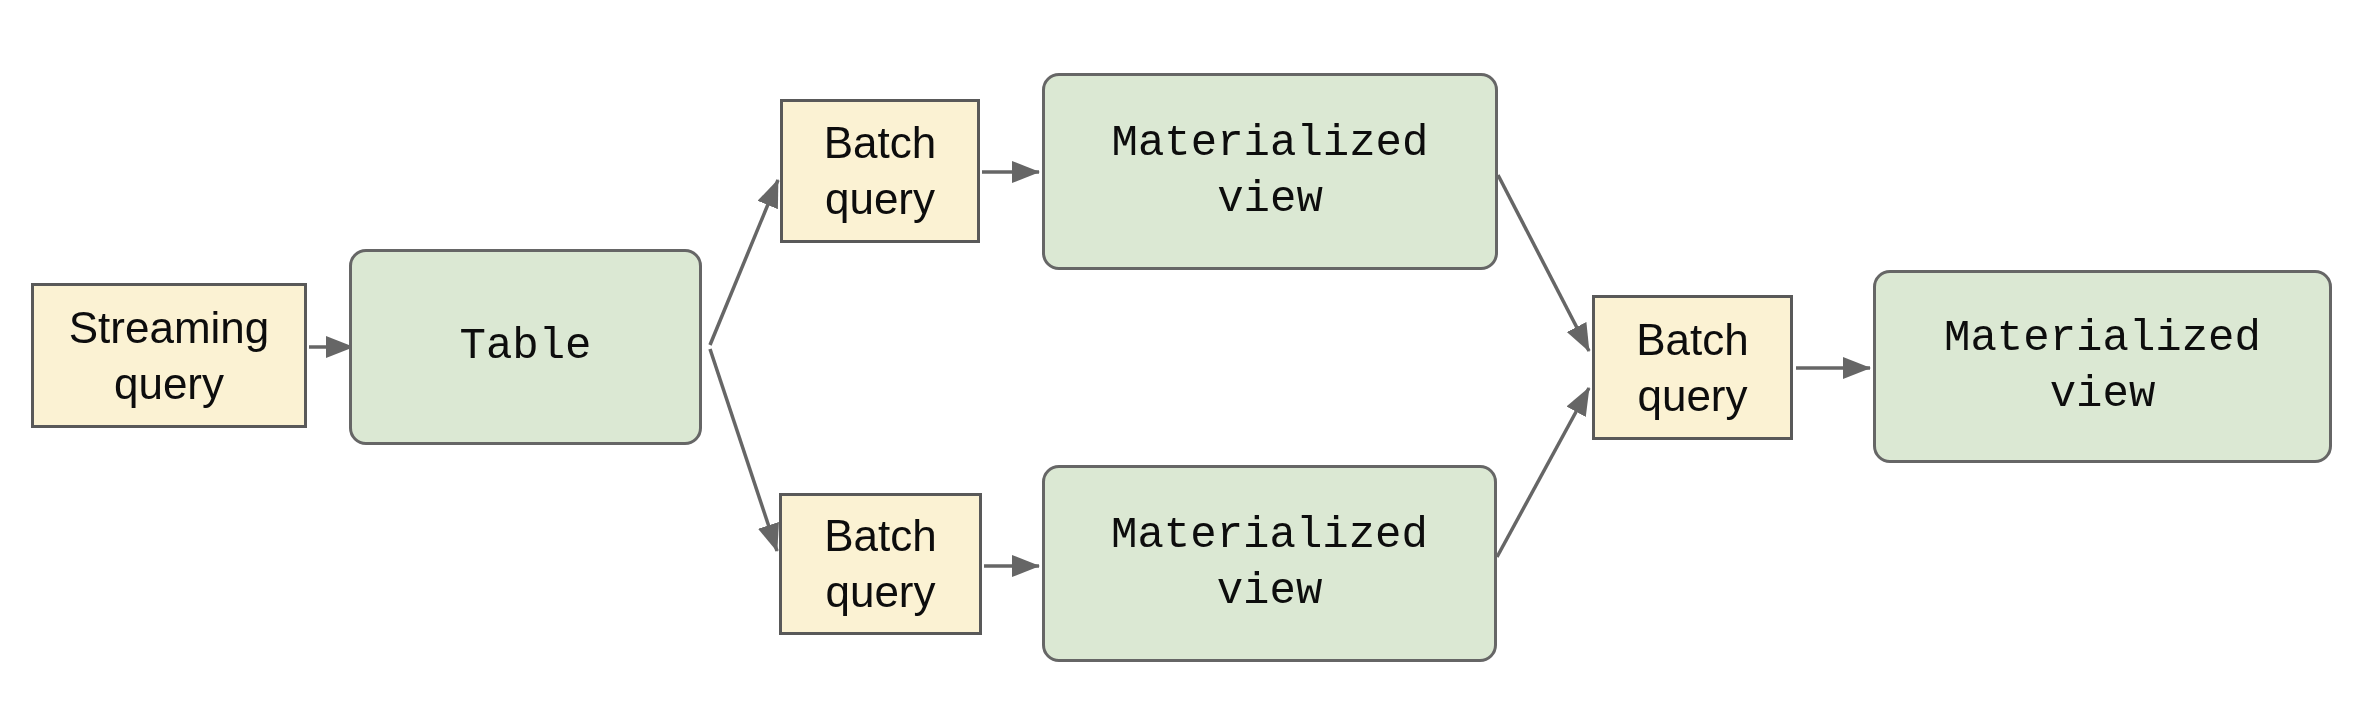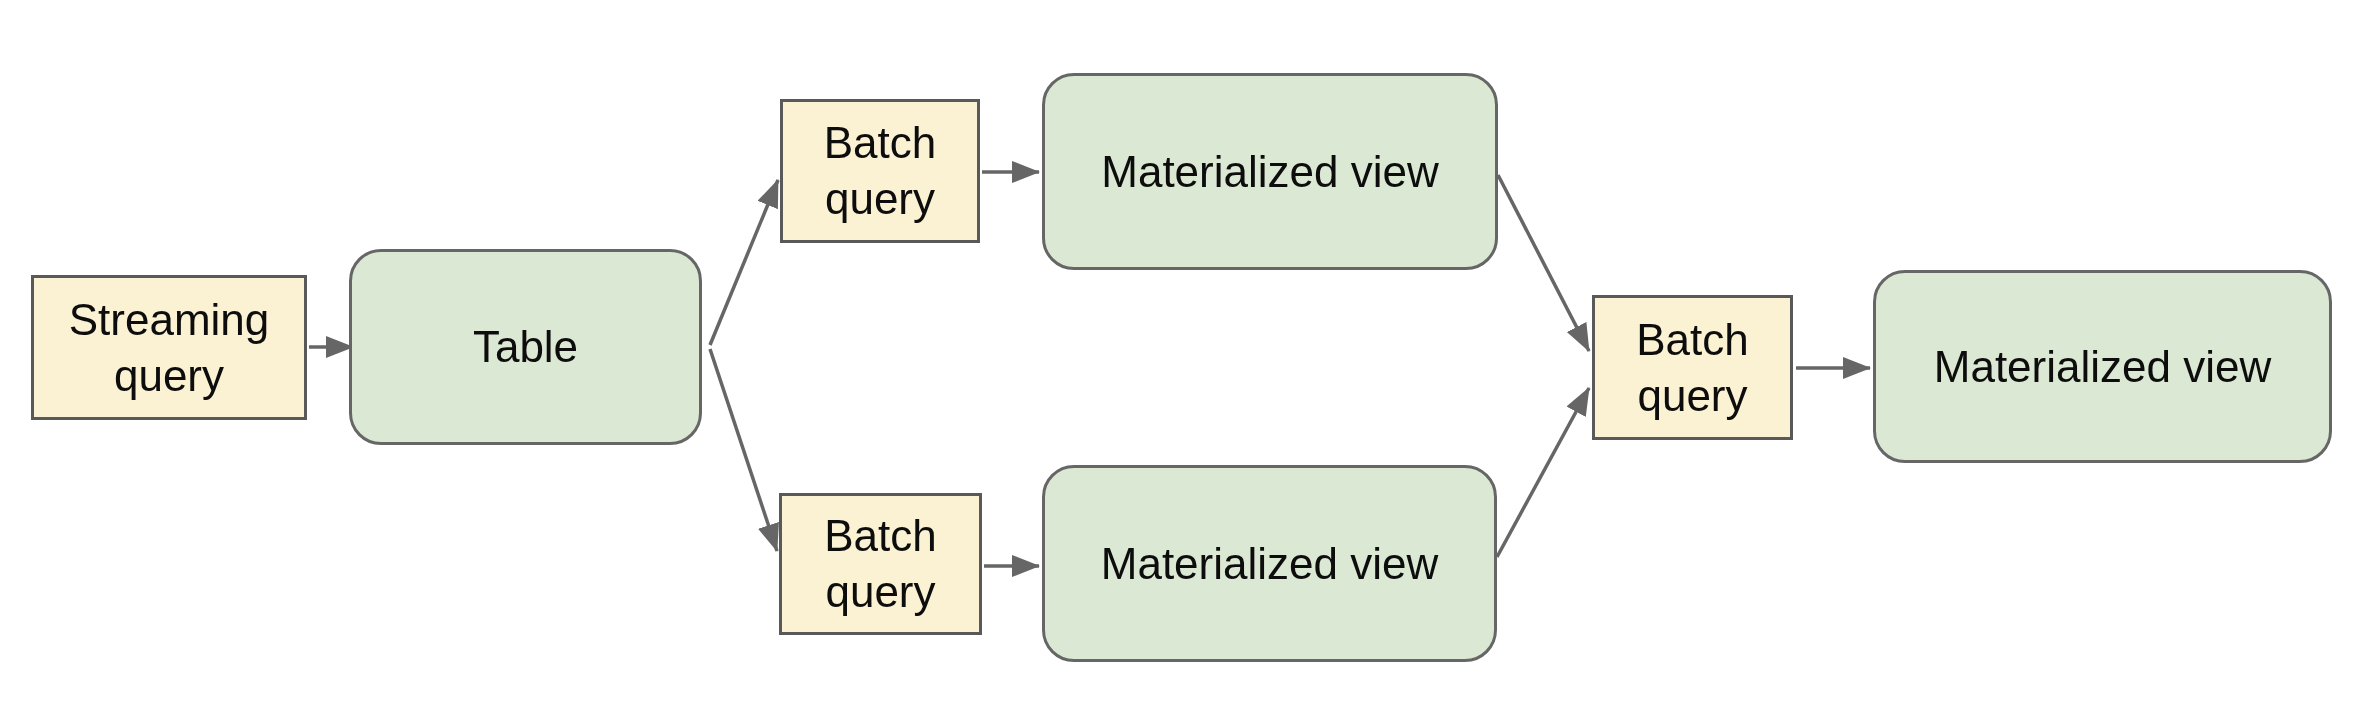--- a/index.html
+++ b/index.html
@@ -50,21 +50,22 @@
   }
   .node.query {
     background: var(--query-fill, #fbf2d3);
     border: 3px solid var(--query-border, #595959);
     border-radius: 0;
     text-align: center;
   }
   .node.entity {
     background: var(--entity-fill, #dbe8d3);
     border: 3px solid var(--entity-border, #666666);
-    border-radius: 32px;
+    border-radius: 17px;
+    font-family: Liberation Mono, monospace;
   }
   .label {
     display: inline-block;
   }
 </style>
 </head>
 <body>
 
 <div class="canvas">
 
@@ -77,21 +78,21 @@
     <line class="edge" x1="309" y1="347" x2="353" y2="347" marker-end="url(#arrowhead)"></line>
     <line class="edge" x1="710" y1="345" x2="778" y2="180" marker-end="url(#arrowhead)"></line>
     <line class="edge" x1="710" y1="349" x2="777" y2="551" marker-end="url(#arrowhead)"></line>
     <line class="edge" x1="982" y1="172" x2="1039" y2="172" marker-end="url(#arrowhead)"></line>
     <line class="edge" x1="984" y1="566" x2="1039" y2="566" marker-end="url(#arrowhead)"></line>
     <line class="edge" x1="1498" y1="175" x2="1589" y2="351" marker-end="url(#arrowhead)"></line>
     <line class="edge" x1="1497" y1="557" x2="1589" y2="388" marker-end="url(#arrowhead)"></line>
     <line class="edge" x1="1796" y1="368" x2="1870" y2="368" marker-end="url(#arrowhead)"></line>
   </svg>
 
-  <div class="node query" style="left:31px; top:275px; width:276px; height:145px;">
+  <div class="node query" style="left:31px; top:283px; width:276px; height:145px;">
     <span class="label">Streaming query</span>
   </div>
 
   <div class="node entity" style="left:349px; top:249px; width:353px; height:196px;">
     <span class="label">Table</span>
   </div>
 
   <div class="node query" style="left:780px; top:99px; width:200px; height:144px;">
     <span class="label">Batch query</span>
   </div>

